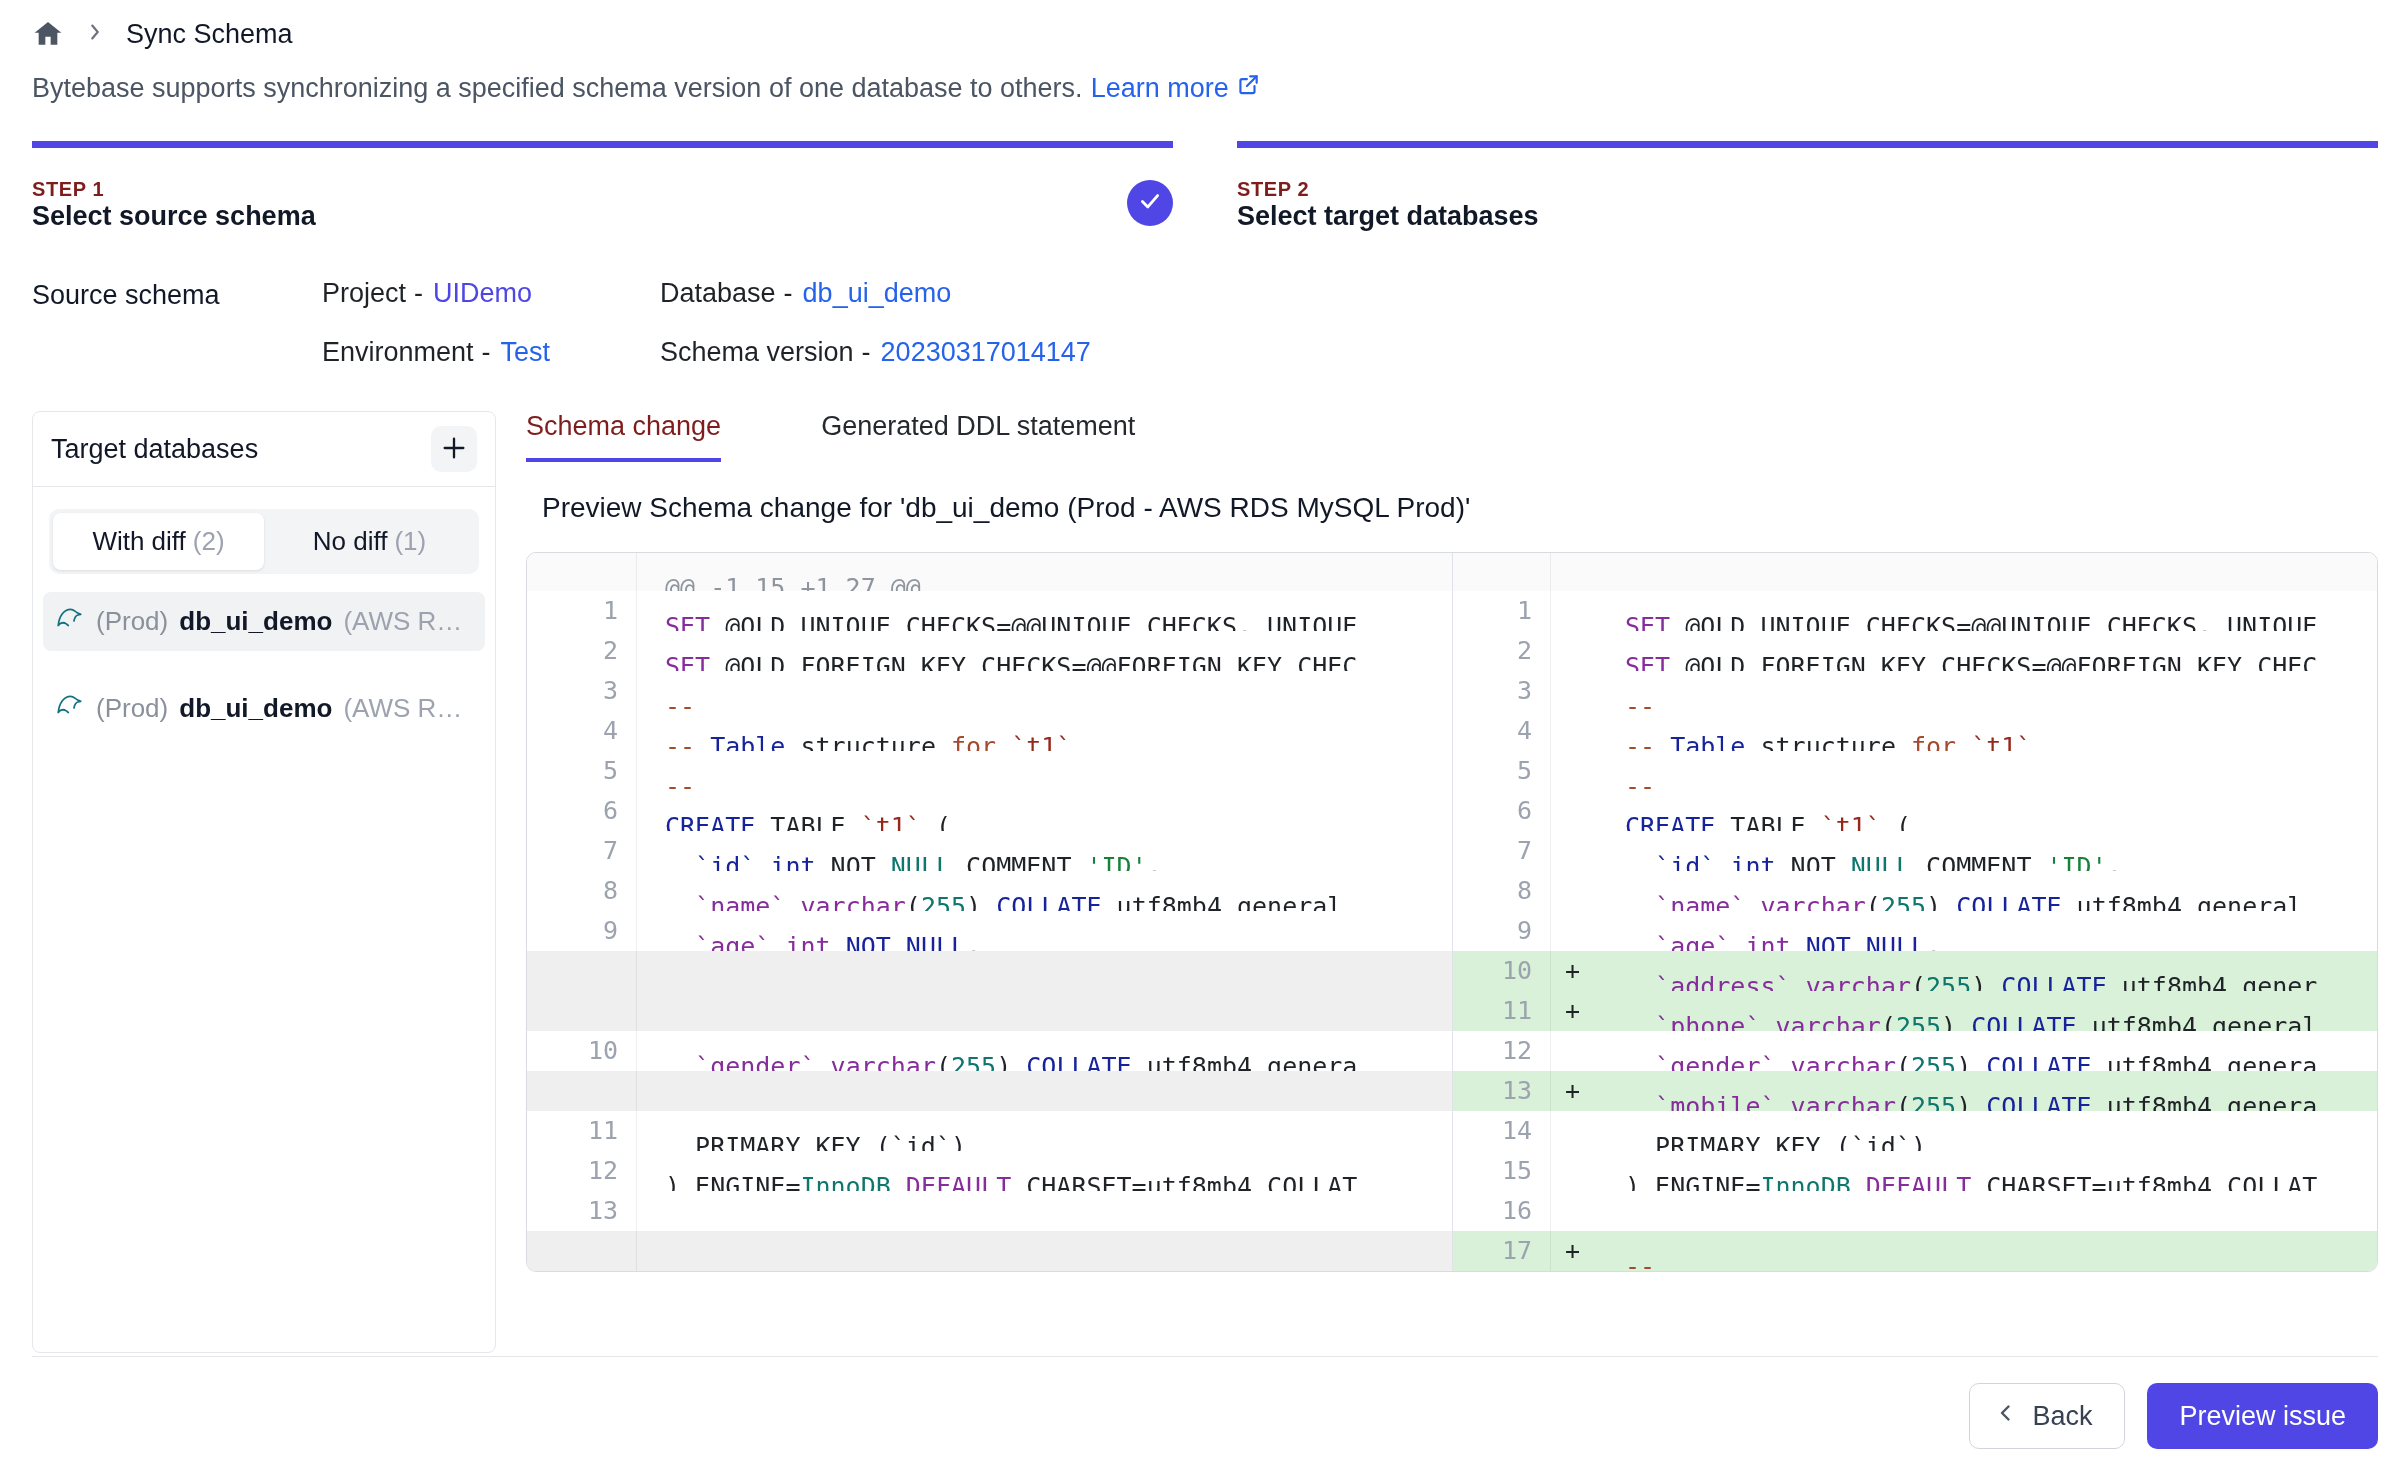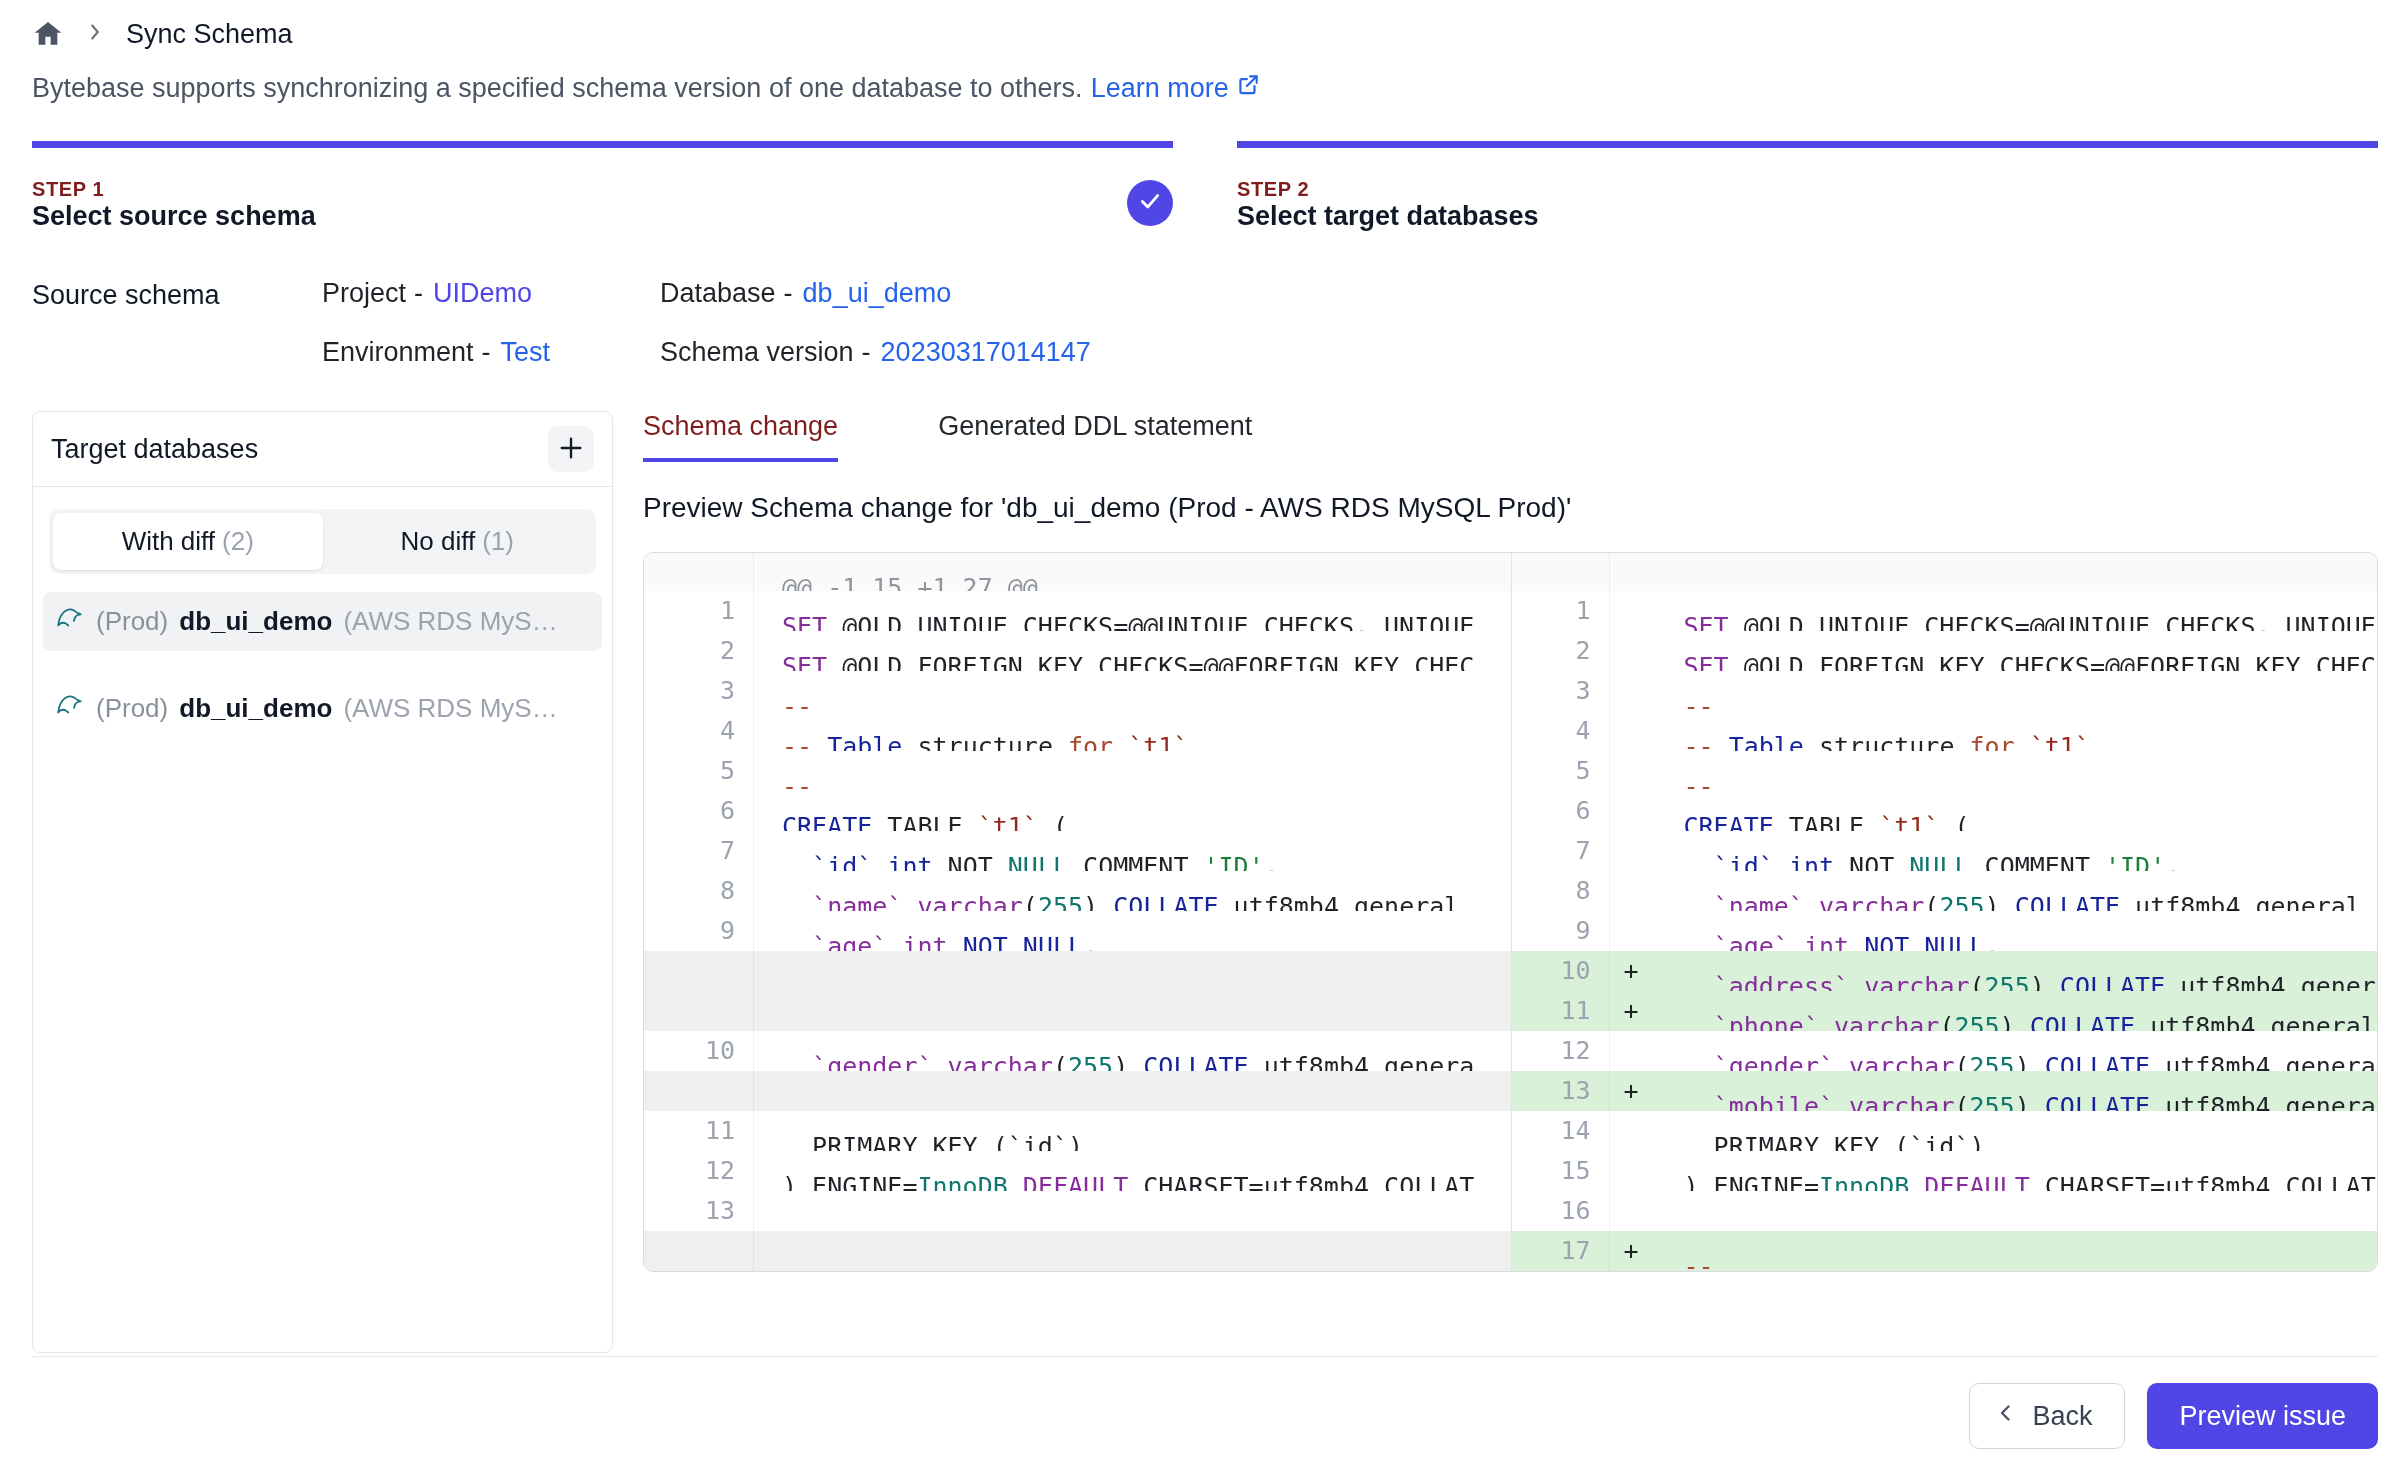--- a/index.html
+++ b/index.html
@@ -36,21 +36,21 @@
   .source-label { width: 290px; font-size: 27px; font-weight: 500; color: #111827; padding-top: 2px; }
   .source-fields { display: grid; grid-template-columns: 338px auto; row-gap: 28px; font-size: 27px; }
   .field { white-space: nowrap; }
   .field .sep { margin: 0 10px 0 8px; }
   .field a { text-decoration: none; cursor: pointer; }
 
   
   .content { display: flex; margin-top: 43px; }
 
   
-  .panel { width: 581px; height: 942px; border: 1px solid #e5e7eb; border-radius: 8px; margin-right: 30px; flex: none; }
+  .panel { width: 464px; height: 942px; border: 1px solid #e5e7eb; border-radius: 8px; margin-right: 30px; flex: none; }
   .panel-header { display: flex; align-items: center; justify-content: space-between; padding: 14px 18px; border-bottom: 1px solid #e5e7eb; }
   .panel-title { font-size: 27px; font-weight: 500; color: #111827; }
   .add-db-btn { width: 46px; height: 46px; border: none; background: #f3f4f6; border-radius: 10px; cursor: pointer;
     display: flex; align-items: center; justify-content: center; }
   .segmented { margin: 22px 16px 0; background: #f3f4f6; border-radius: 10px; padding: 4px; display: flex; }
   .segment { flex: 1; text-align: center; padding: 13px 0; font-size: 26px; color: #111827; border-radius: 8px; cursor: pointer; }
   .segment.active { background: #ffffff; box-shadow: 0 1px 3px rgba(0,0,0,0.10); }
   .segment .count { color: #9ca3af; margin-left: 7px; }
   .db-list { margin: 18px 10px 0; display: flex; flex-direction: column; gap: 28px; }
   .db-item { display: flex; align-items: center; gap: 11px; padding: 11px 12px; border-radius: 8px; font-size: 26px; cursor: pointer;
@@ -59,21 +59,21 @@
   .db-item .env { color: #8a919c; }
   .db-item .dbname { color: #111827; font-weight: 600; }
   .db-item .inst { color: #9ca3af; overflow: hidden; text-overflow: ellipsis; }
   .db-item svg { flex: none; }
 
   
   .main { flex: 1; min-width: 0; }
   .tabs { display: flex; gap: 100px; font-size: 27px; }
   .tab { padding-bottom: 16px; color: #24292f; cursor: pointer; border-bottom: 4px solid transparent; }
   .tab.active { color: #7f1d1d; font-weight: 500; border-bottom-color: #4f46e5; }
-  .preview-title { margin: 30px 0 28px; font-size: 28px; font-weight: 500; color: #111827; }
+  .preview-title { margin: 30px 16px 28px; font-size: 28px; font-weight: 500; color: #111827; }
 
   
   .diff { border: 1px solid #d8dbdf; border-radius: 10px; overflow: hidden; display: flex; }
   .pane { width: 50%; overflow: hidden; }
   .pane.right { border-left: 1px solid #e0e3e7; }
   .drow { display: flex; height: 40px; line-height: 40px; font-family: "DejaVu Sans Mono", monospace; font-size: 25px;
     white-space: pre; overflow: hidden; background: #ffffff; }
   .drow.header, .drow.headerpad { height: 38px; line-height: 38px; background: #fafafa; color: #8f959e; }
   .drow.fill { background: #efefef; }
   .drow.add { background: #d9f1d9; }

